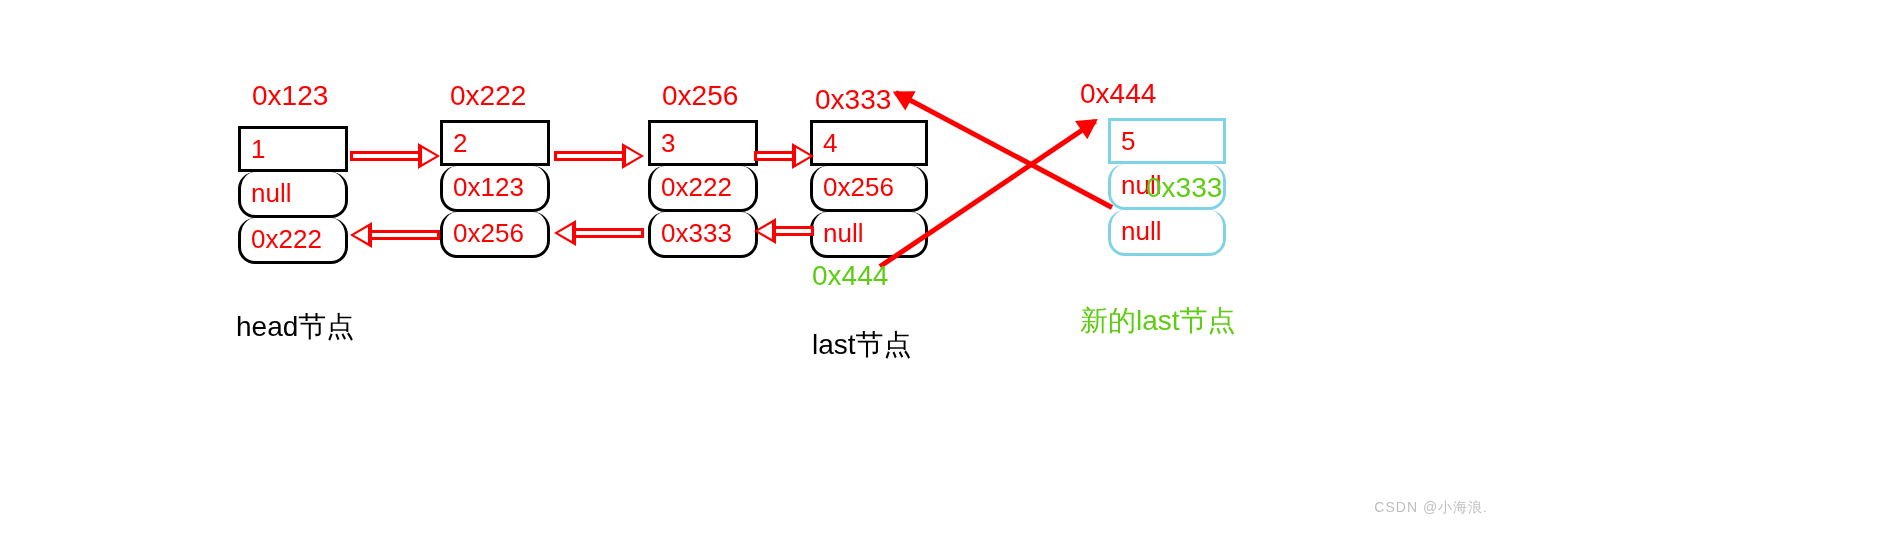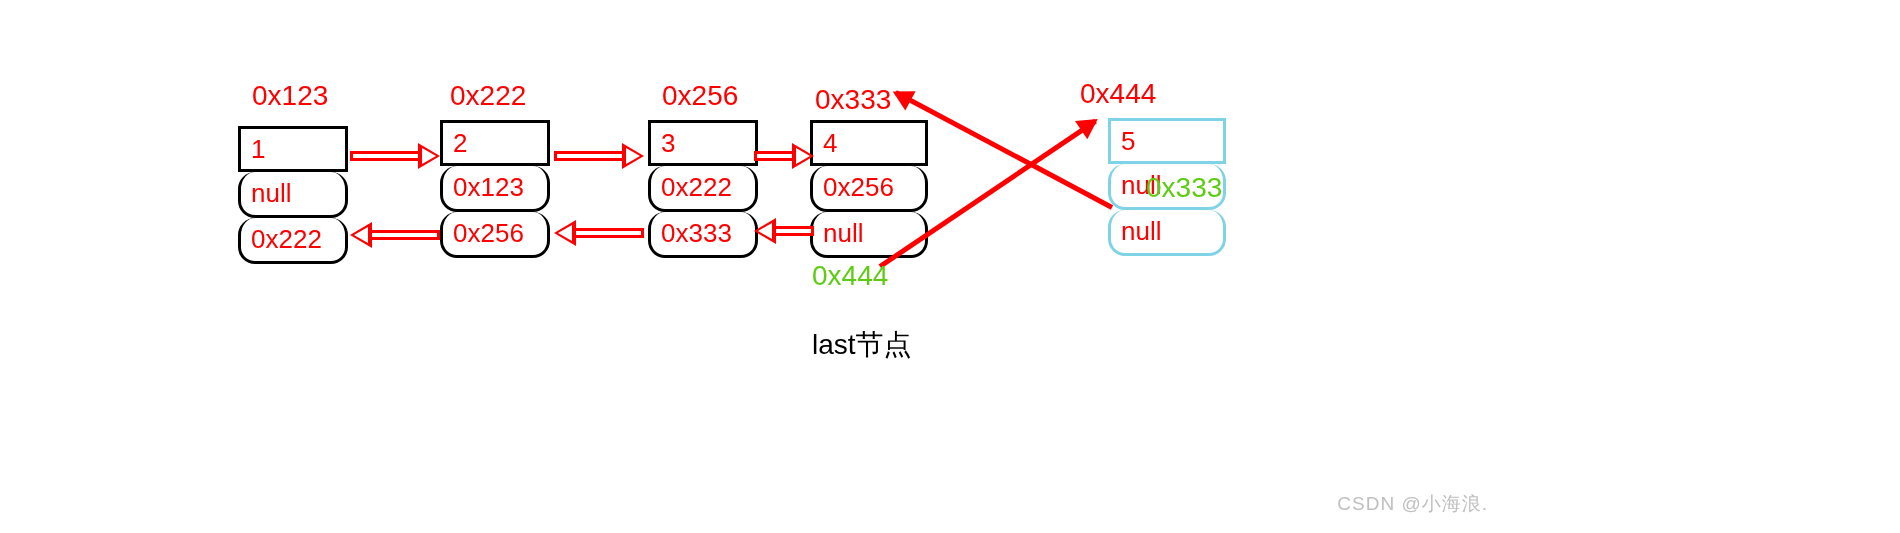--- a/index.html
+++ b/index.html
@@ -29,21 +29,21 @@
 
     .arrowL { position:absolute; width:90px; height:26px; }
     .arrowL .shaft { position:absolute; right:0; top:8px; width:68px; height:10px; border:3px solid #f00; border-left:none; background:#fff; }
     .arrowL .head  { position:absolute; left:0; top:0; width:0; height:0; border-top:13px solid transparent; border-bottom:13px solid transparent; border-right:22px solid #f00; }
     .arrowL .headIn{ position:absolute; left:4px; top:5px; width:0; height:0; border-top:8px solid transparent; border-bottom:8px solid transparent; border-right:14px solid #fff; }
 
     
     .diag { position:absolute; height:5px; background:#f00; transform-origin:left center; }
     .diag .dhead { position:absolute; right:-3px; top:-9px; width:0; height:0; border-top:11px solid transparent; border-bottom:11px solid transparent; border-left:20px solid #f00; }
 
-    .watermark { position:absolute; right:40px; bottom:16px; color:#bfbfbf; font-size:19px; letter-spacing:1px; }
+    .watermark { position:absolute; right:40px; bottom:16px; color:#bfbfbf; font-size:14px; letter-spacing:1px; }
   </style>
 </head>
 <body>
 
 <div class="canvas">
 
   <div class="addr" style="left:252px; top:80px;">0x123</div>
   <div class="addr" style="left:450px; top:80px;">0x222</div>
   <div class="addr" style="left:662px; top:80px;">0x256</div>
   <div class="addr" style="left:815px; top:84px;">0x333</div>
@@ -114,17 +114,19 @@
   <div class="diag" style="left:880px; top:264px; width:260px; transform:rotate(-34deg);">
       <div class="dhead"></div>
     </div>
   <div class="diag" style="left:1112px; top:205px; width:245px; transform:rotate(-152deg);">
       <div class="dhead"></div>
     </div>
 
   <div class="greenover" style="left:812px; top:260px;">0x444</div>
   <div class="greenover" style="left:1146px; top:172px;">0x333</div>
 
+  <div class="caption-black" style="left:236px; top:308px;">head节点</div>
   <div class="caption-black" style="left:812px; top:326px;">last节点</div>
+  <div class="caption-green" style="left:1080px; top:302px;">新的last节点</div>
 
   <div class="watermark">CSDN @小海浪.</div>
 
 </div>
 
 </body></html>

